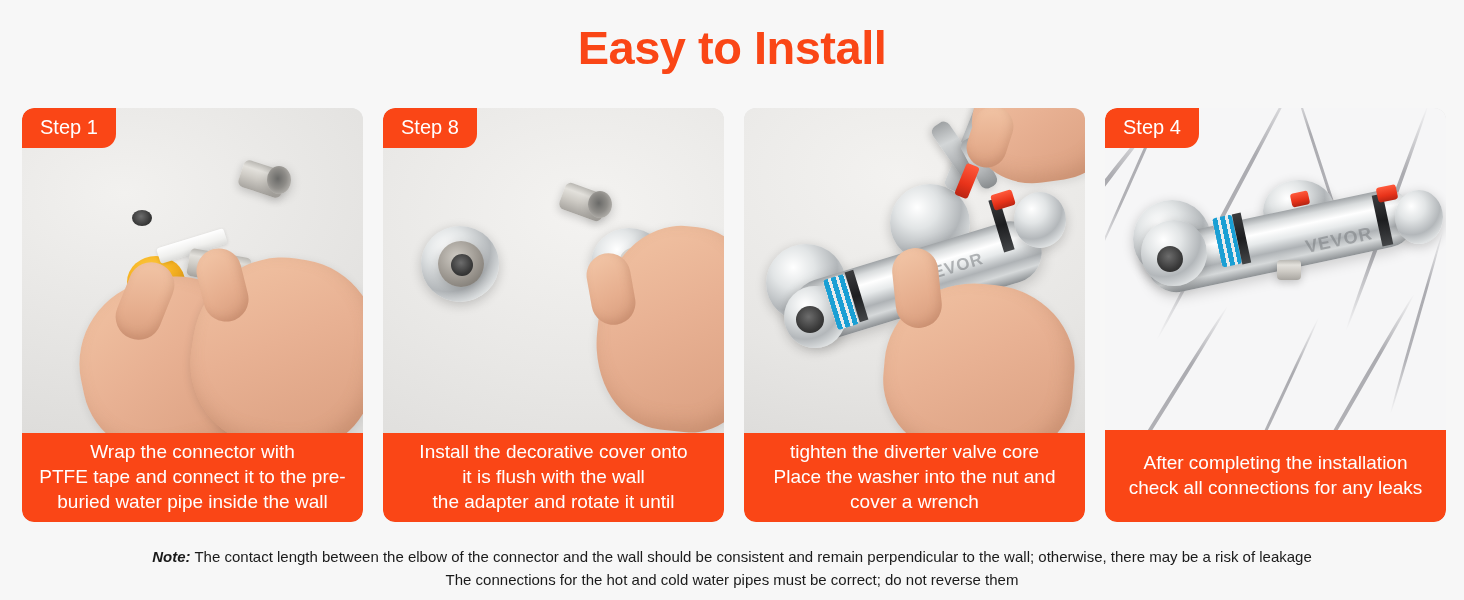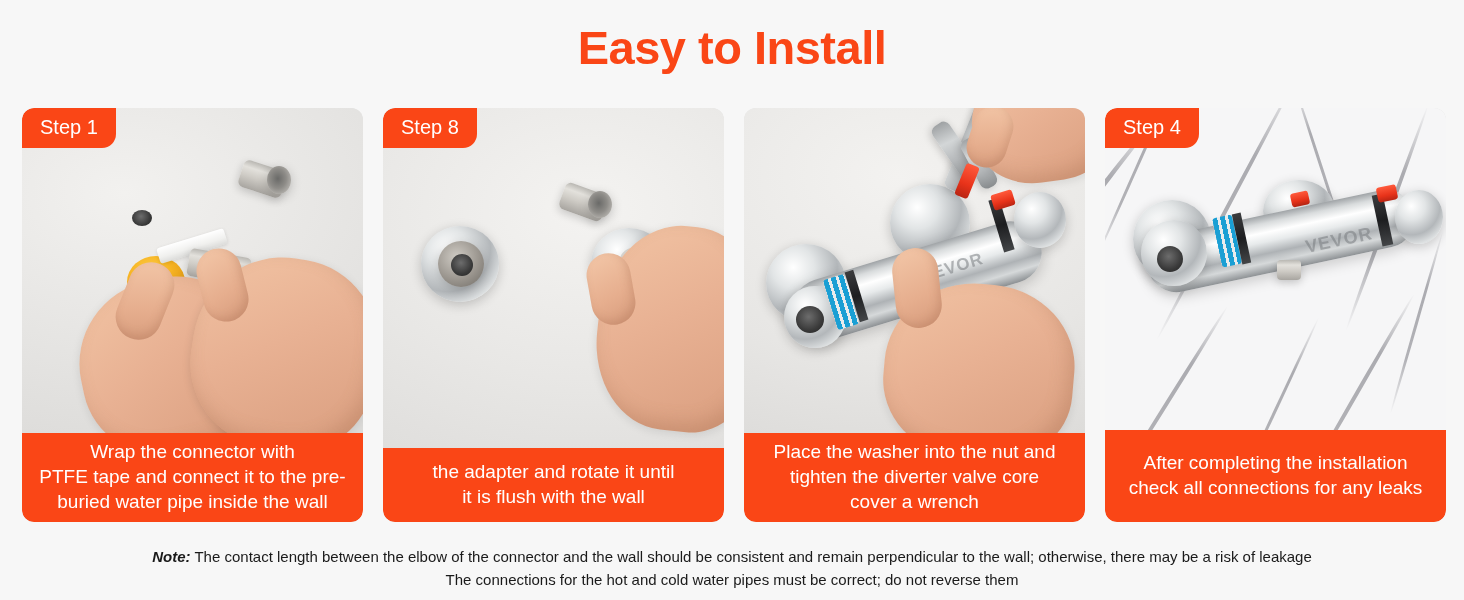--- a/index.html
+++ b/index.html
@@ -273,22 +273,23 @@
                   background:radial-gradient(circle at 45% 40%,#efeeea 0%,#d4d2cd 55%,#b6b3ad 100%);"></div>
 
       <div class="hand" style="left:215px;top:118px;width:165px;height:205px;transform:rotate(6deg);"></div>
       <div class="finger" style="left:206px;top:145px;width:44px;height:72px;transform:rotate(-10deg);"></div>
     </div>
 
     <div class="step-badge">Step 8</div>
 
     <div class="caption">
       <div>
+        <span>Install the decorative cover onto</span>
+        <span>it is flush with the wall</span>
         <span>the adapter and rotate it until</span>
-        <span>it is flush with the wall</span>
       </div>
     </div>
   </div>
 
   <div class="step-card">
     <div class="photo">
       <div class="wall-plain w3"></div>
 
       <div class="chrome-disc" style="left:22px;top:136px;width:80px;height:78px;"></div>
       <div class="chrome-disc" style="left:146px;top:76px;width:80px;height:78px;"></div>
@@ -315,22 +316,22 @@
       <div class="hand" style="left:228px;top:-46px;width:140px;height:120px;transform:rotate(-8deg);"></div>
       <div class="finger" style="left:226px;top:-2px;width:40px;height:62px;transform:rotate(18deg);"></div>
 
       <div class="hand" style="left:140px;top:176px;width:190px;height:175px;transform:rotate(5deg);"></div>
       <div class="finger" style="left:150px;top:140px;width:46px;height:80px;transform:rotate(-6deg);"></div>
     </div>
 
 
     <div class="caption">
       <div>
+        <span>tighten the diverter valve core</span>
         <span>Place the washer into the nut and</span>
-        <span>tighten the diverter valve core</span>
         <span>cover a wrench</span>
       </div>
     </div>
   </div>
 
   <div class="step-card">
     <div class="photo">
       <div class="wall-marble">
         <div class="vein" style="left:-30px;top:-20px;width:5px;height:260px;transform:rotate(38deg);"></div>
         <div class="vein" style="left:30px;top:-40px;width:3px;height:200px;transform:rotate(24deg);"></div>

